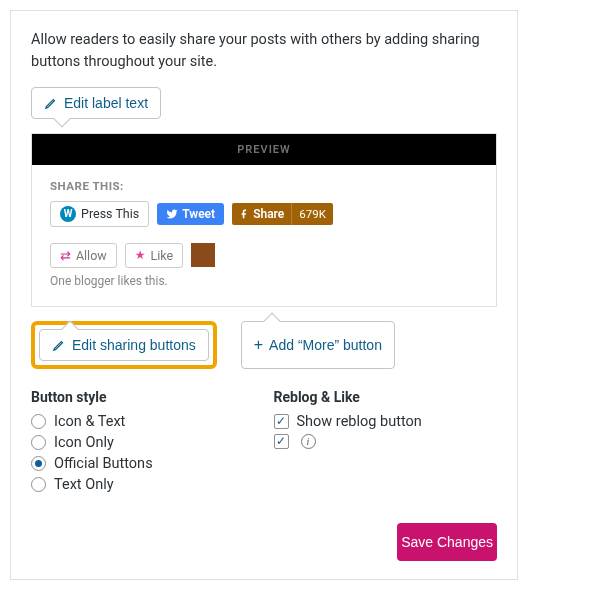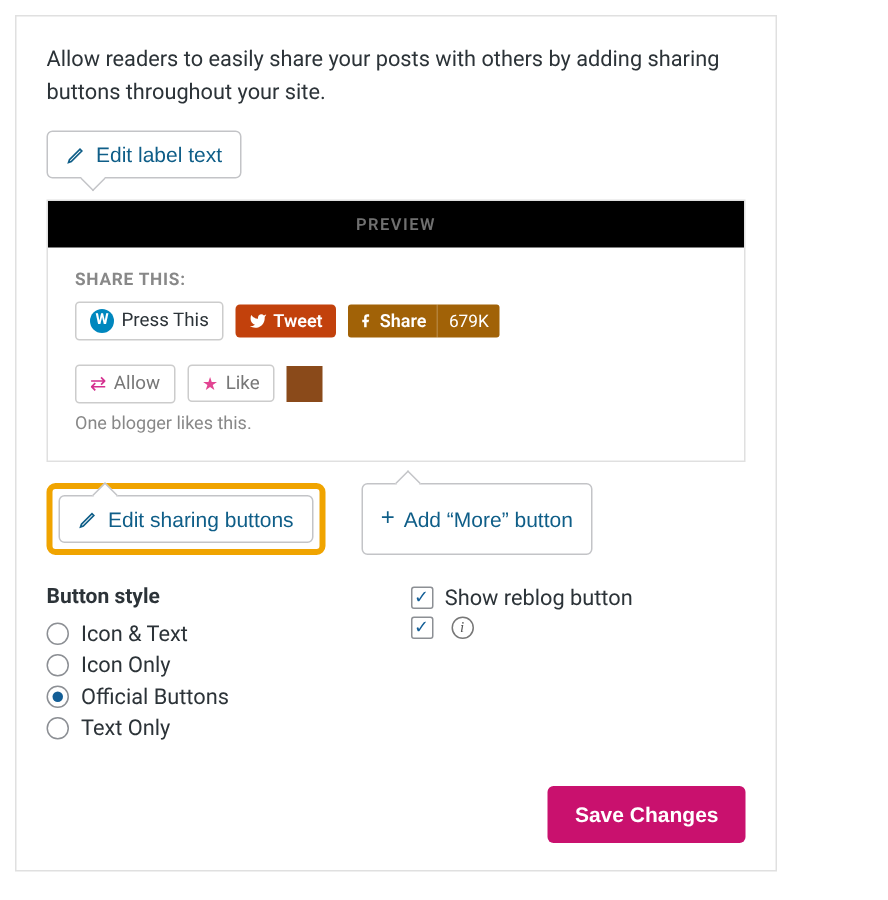--- a/index.html
+++ b/index.html
@@ -10,21 +10,21 @@
 .caret-down { position: absolute; bottom: -7px; left: 24px; width: 12px; height: 12px; background: #fff; border-right: 1px solid #c3c4c7; border-bottom: 1px solid #c3c4c7; transform: rotate(45deg); }
 .caret-up { position: absolute; top: -7px; left: 24px; width: 12px; height: 12px; background: #fff; border-left: 1px solid #c3c4c7; border-top: 1px solid #c3c4c7; transform: rotate(45deg); z-index: 2; }
 .pencil { width: 14px; height: 14px; }
 .preview-box { border: 1px solid #e0e0e0; margin-top: 14px; }
 .preview-head { background: #000000; text-align: center; padding: 9px; font-size: 11px; letter-spacing: 1px; color: #707070; font-weight: 600; }
 .preview-body { padding: 14px 18px 18px; }
 .share-label { font-size: 11.5px; font-weight: 700; color: #888; letter-spacing: 0.5px; margin-bottom: 8px; }
 .share-row { display: flex; gap: 8px; align-items: center; margin-bottom: 16px; }
 .press-this { display: inline-flex; align-items: center; gap: 5px; border: 1px solid #ccc; border-radius: 3px; padding: 4px 9px; background: #fff; font-size: 12.5px; color: #2c3338; }
 .wp-icon { width: 16px; height: 16px; background: #0087be; border-radius: 50%; display: inline-flex; align-items: center; justify-content: center; color: #fff; font-size: 10px; font-weight: bold; }
-.tweet-btn { display: inline-flex; align-items: center; gap: 4px; background: #c2410c; color: #fff; border-radius: 3px; padding: 4px 9px; font-size: 12px; font-weight: 600; }
+.tweet-btn { display: inline-flex; align-items: center; gap: 4px; background: #3b82f6; color: #fff; border-radius: 3px; padding: 4px 9px; font-size: 12px; font-weight: 600; }
 .fb-btn { display: inline-flex; align-items: center; background: #a16207; color: #fff; border-radius: 2px; font-size: 12px; font-weight: 600; }
 .fb-share { padding: 4px 7px; display: inline-flex; align-items: center; gap: 4px; }
 .fb-count { padding: 4px 7px; border-left: 1px solid rgba(255,255,255,0.2); font-weight: 400; font-size: 11.5px; }
 .like-row { display: flex; gap: 8px; align-items: center; margin-bottom: 6px; }
 .pill { display: inline-flex; align-items: center; gap: 5px; border: 1px solid #ccc; border-radius: 3px; padding: 4px 9px; background: #fff; font-size: 12.5px; color: #777; }
 .reblog-icon { color: #d42f8f; font-size: 13px; }
 .star { color: #e24592; font-size: 12px; }
 .avatar { width: 24px; height: 24px; background: #8a4a1a; }
 .likes-text { font-size: 12px; color: #888; }
 .action-row { display: flex; gap: 24px; margin-top: 14px; }
@@ -33,21 +33,21 @@
 .plus { font-size: 16px; font-weight: 400; }
 .options-row { display: flex; margin-top: 20px; gap: 19px; }
 .col { flex: 1; }
 .col h4 { font-size: 14px; font-weight: 700; margin-bottom: 8px; }
 .radio-item, .check-item { display: flex; align-items: center; gap: 8px; margin-bottom: 4px; font-size: 14.5px; }
 .radio { width: 15px; height: 15px; border: 1px solid #8c8f94; border-radius: 50%; display: inline-flex; align-items: center; justify-content: center; flex-shrink: 0; }
 .radio.checked::after { content: ""; width: 7px; height: 7px; background: #135e96; border-radius: 50%; }
 .checkbox { width: 15px; height: 15px; border: 1px solid #8c8f94; border-radius: 2px; display: inline-flex; align-items: center; justify-content: center; color: #135e96; font-size: 12px; flex-shrink: 0; }
 .info-icon { width: 15px; height: 15px; border: 1px solid #777; border-radius: 50%; display: inline-flex; align-items: center; justify-content: center; font-size: 10px; color: #555; margin-left: 4px; font-style: italic; font-family: serif; }
 .footer { display: flex; justify-content: flex-end; margin-top: 26px; }
-.save-btn { background: #c9116e; color: #fff; border: none; border-radius: 4px; padding: 11px 18px; font-size: 14px; font-weight: 700; cursor: pointer; }
+.save-btn { background: #c9116e; color: #fff; border: none; border-radius: 4px; padding: 11px 4px; font-size: 14px; font-weight: 400; cursor: pointer; }
 svg.bird { width: 12px; height: 12px; fill: #fff; }
 svg.fb { width: 10px; height: 10px; fill: #fff; }
 </style>
 </head>
 <body>
 
 <div class="panel">
   <p class="intro">Allow readers to easily share your posts with others by adding sharing buttons throughout your site.</p>
 
   <button class="btn-outline">
@@ -129,20 +129,21 @@
       <div class="radio-item">
           <span class="radio checked"></span>
           <span>Official Buttons</span>
         </div>
       <div class="radio-item">
           <span class="radio"></span>
           <span>Text Only</span>
         </div>
     </div>
     <div class="col">
+      <h4>Reblog &amp; Like</h4>
       <div class="check-item">
           <span class="checkbox">✓</span>
           <span>Show reblog button</span>
         </div>
       <div class="check-item">
           <span class="checkbox">✓</span>
           <span class="info-icon">i</span>
         </div>
     </div>
   </div>

